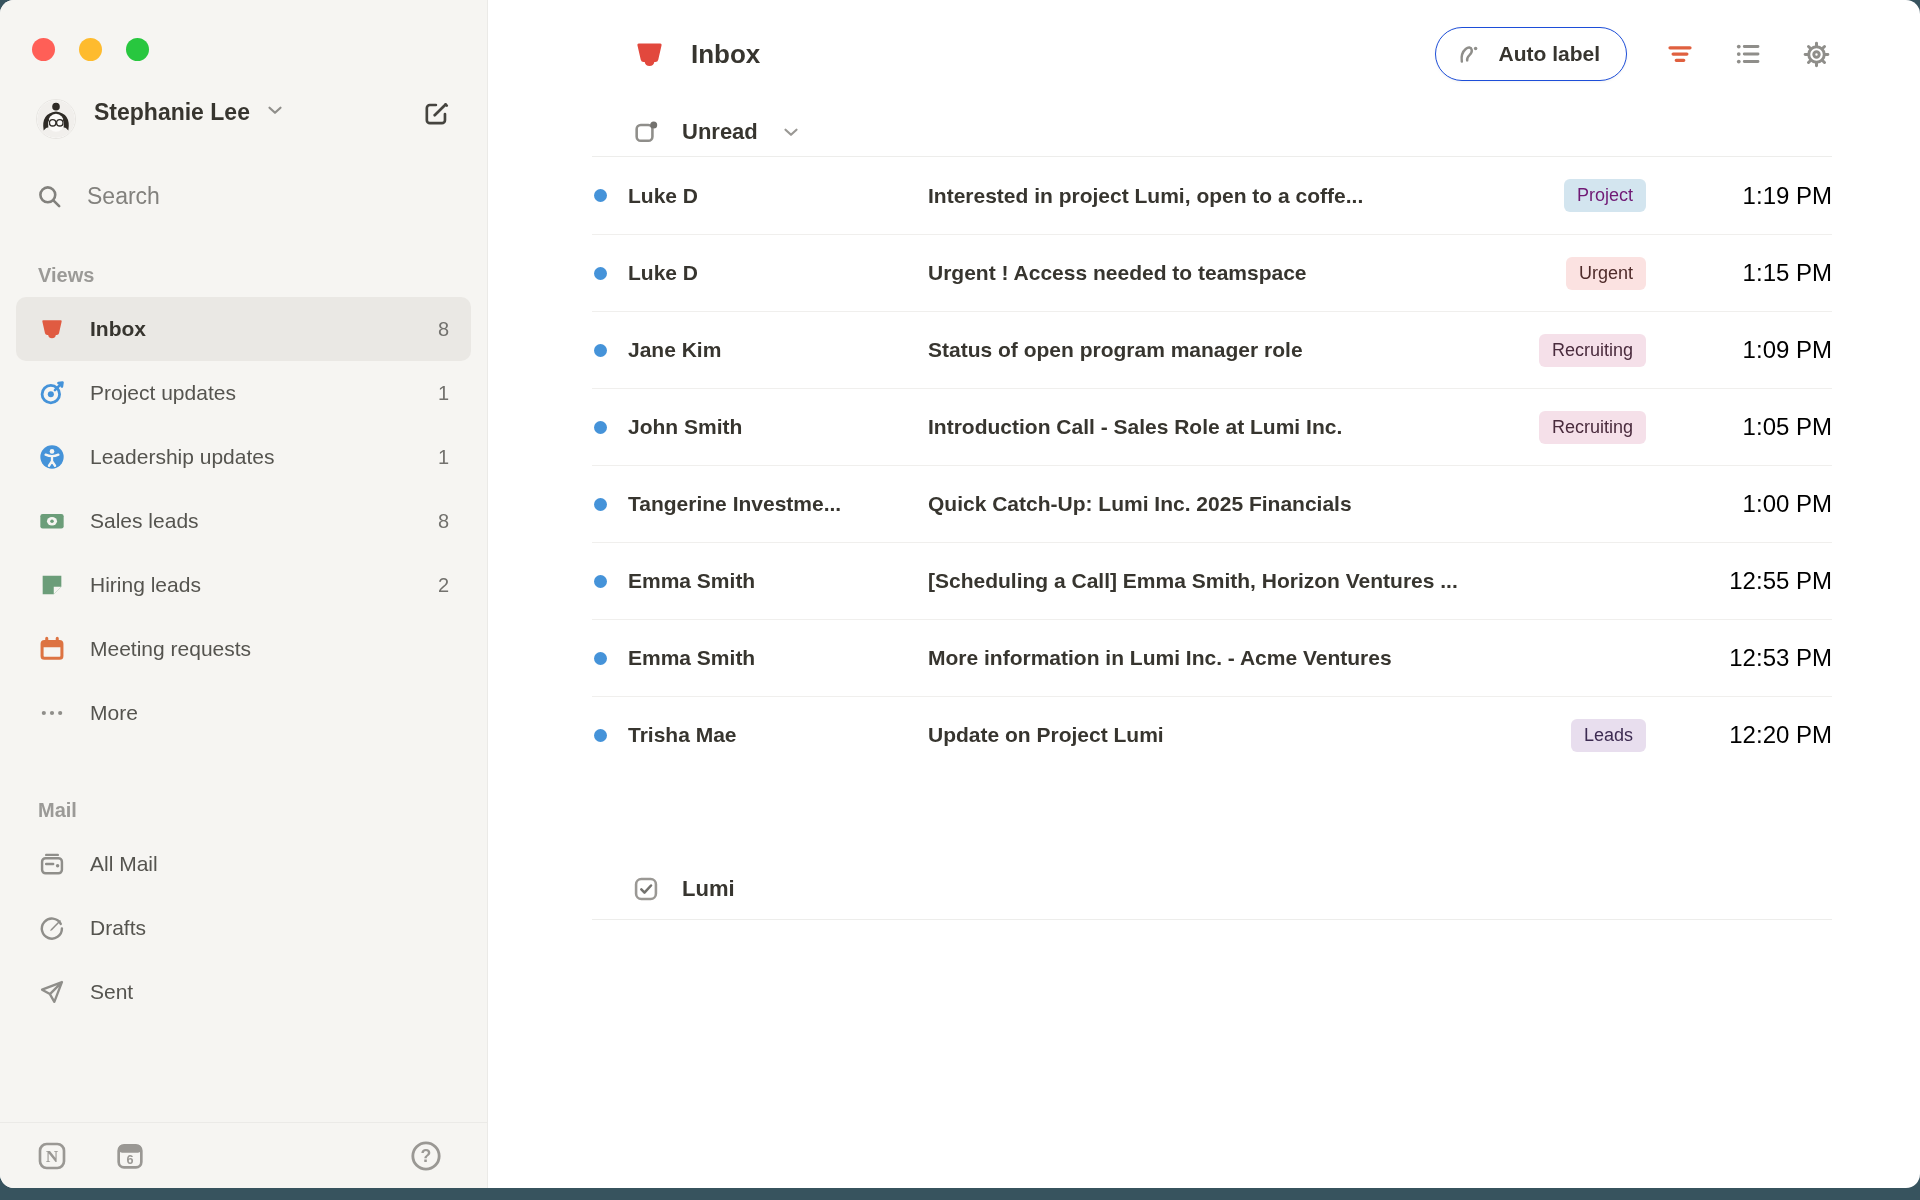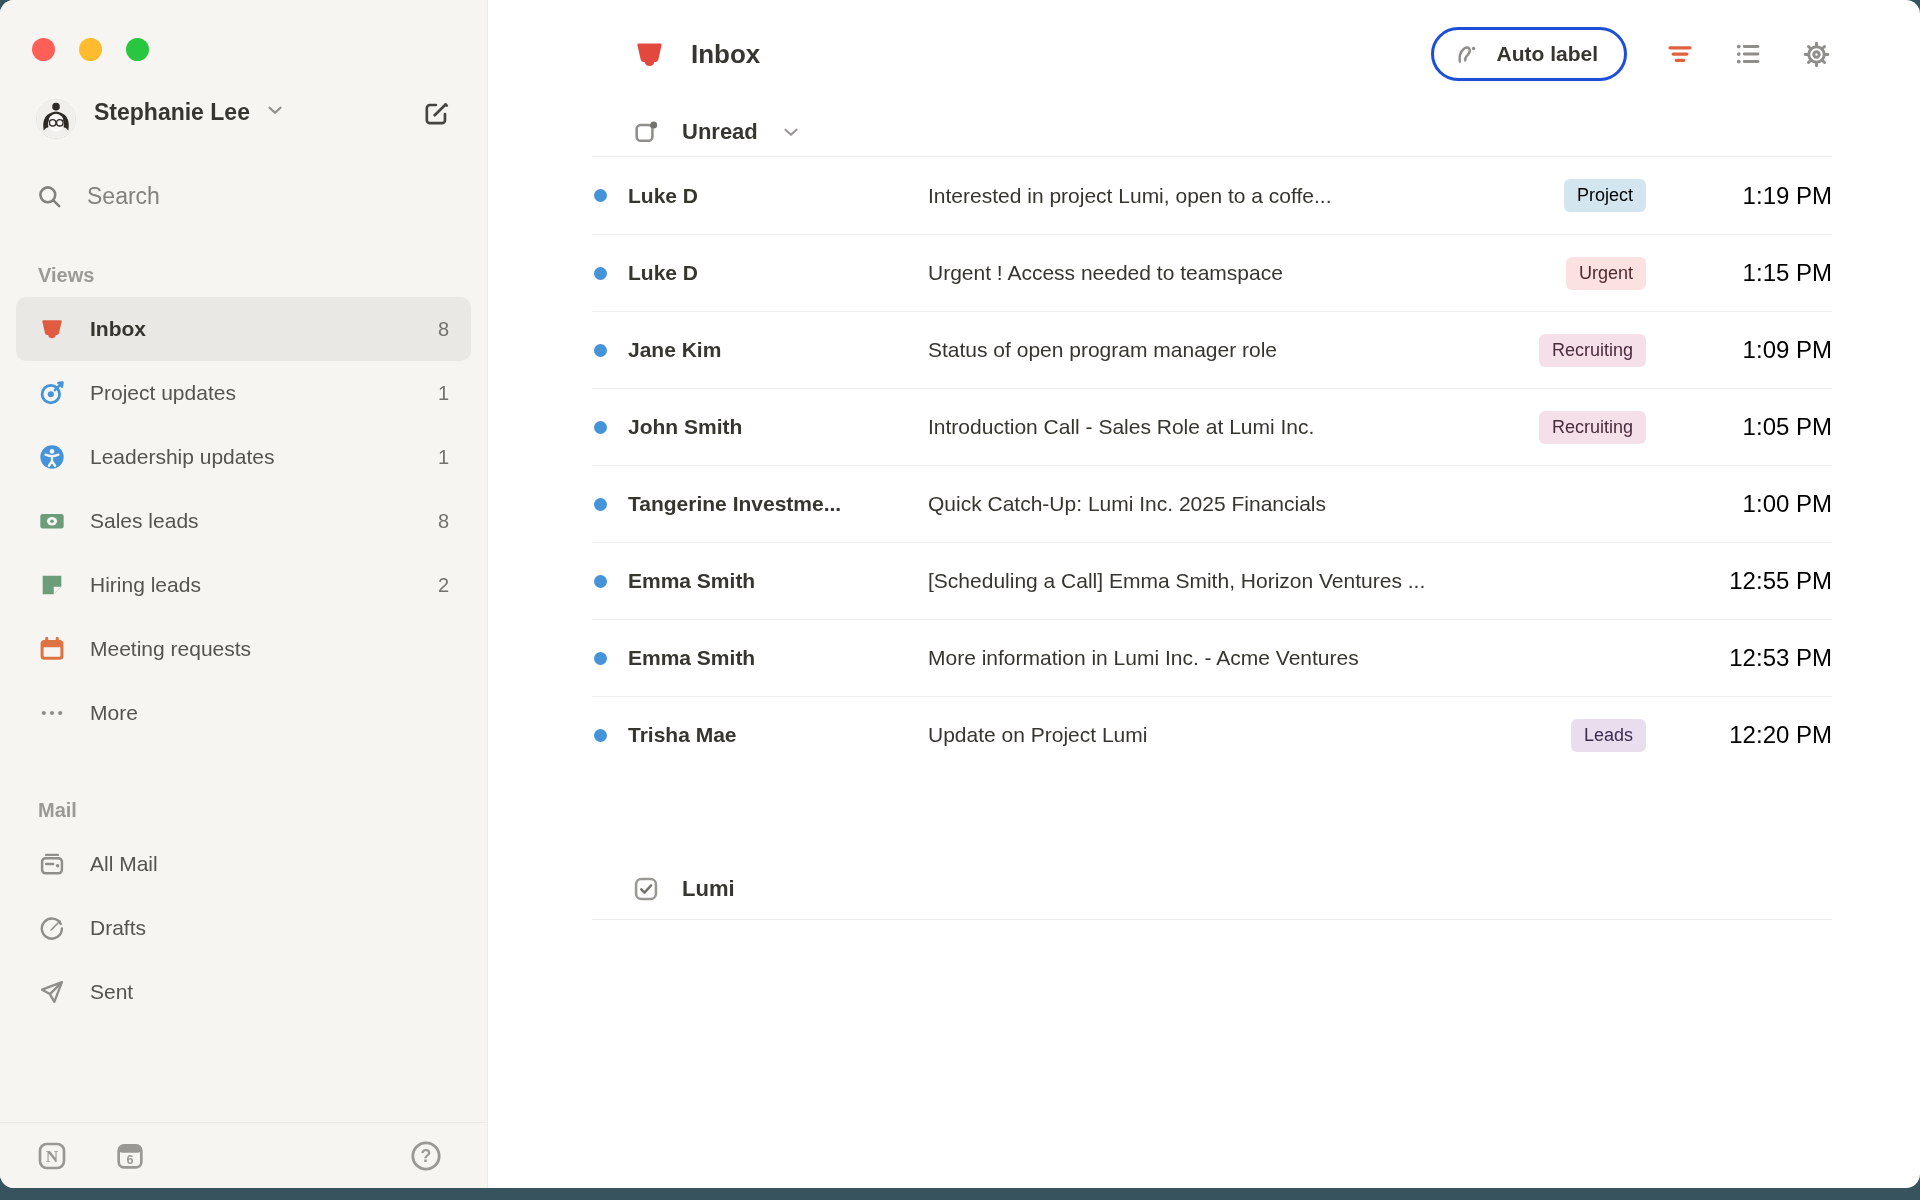--- a/index.html
+++ b/index.html
@@ -52,35 +52,35 @@
   }
   .footer-right { margin-left:auto; }
   
   .main { flex:1; display:flex; flex-direction:column; padding:0 88px 0 104px; }
   .main-header { display:flex; align-items:center; margin-top:26px; height:56px; }
   .main-title-group { display:flex; align-items:center; gap:24px; padding-left:40px; }
   .main-title { font-size:26px; font-weight:700; color:#37352f; }
   .header-actions { margin-left:auto; display:flex; align-items:center; gap:38px; }
   .pill {
     display:flex; align-items:center; gap:14px; height:54px;
-    padding:0 26px 0 20px; border:3px solid #1d4ed8; border-radius:28px;
+    padding:0 26px 0 20px; border:1px solid #1d4ed8; border-radius:28px;
     background:#fff; box-shadow:0 1px 3px rgba(0,0,0,.05); cursor:pointer;
   }
   .pill-label { font-size:21px; font-weight:600; color:#37352f; }
   .hdr-icon { color:#8f8e8a; cursor:pointer; }
   .group-row { display:flex; align-items:center; gap:22px; padding-left:40px; height:48px; }
   .group-label { font-size:22px; font-weight:700; color:#37352f; }
   .divider { height:1px; background:#ededeb; }
   .unread-block { margin-top:26px; }
   .e-row { display:flex; align-items:center; height:77px; cursor:pointer; }
   .e-row + .e-row { border-top:1px solid #f0efed; }
   .e-dot-col { width:36px; flex:none; display:flex; align-items:center; }
   .e-dot { width:13px; height:13px; border-radius:50%; margin-left:2px; }
   .e-sender { width:300px; flex:none; font-size:21px; font-weight:700; color:#37352f; white-space:nowrap; overflow:hidden; }
-  .e-subject { flex:1; font-size:21px; font-weight:400; color:#37352f; white-space:nowrap; overflow:hidden; padding-right:20px; }
+  .e-subject { flex:1; font-size:21px; font-weight:700; color:#37352f; white-space:nowrap; overflow:hidden; padding-right:20px; }
   .e-tag {
     flex:none; font-size:18px; font-weight:500; padding:6px 13px;
     border-radius:6px; margin-right:64px; white-space:nowrap;
   }
   .e-time { flex:none; width:122px; text-align:right; font-size:24px; color:#000000; }
   .read-block { margin-top:86px; }
   .read-row { height:60px; }
 </style>
 </head>
 <body>
@@ -327,21 +327,21 @@
         </span>
       </div>
       <div class="divider"></div>
       <div id="email-list">
           <div class="e-row">
             <span class="e-dot-col">
               <span class="e-dot" style="background: rgb(69, 147, 217);"></span>
             </span>
             <span class="e-sender">Luke D</span>
             <span class="e-subject">Interested in project Lumi, open to a coffe...</span>
-            <span class="e-tag" style="background: rgb(211, 229, 239); color: #000000; margin-left: 36px;">Project</span>
+            <span class="e-tag" style="background: rgb(211, 229, 239); color: #701a75; margin-left: 36px;">Project</span>
             <span class="e-time">1:19 PM</span>
           </div>
           <div class="e-row">
             <span class="e-dot-col">
               <span class="e-dot" style="background: rgb(69, 147, 217);"></span>
             </span>
             <span class="e-sender">Luke D</span>
             <span class="e-subject">Urgent ! Access needed to teamspace</span>
             <span class="e-tag" style="background: rgb(251, 226, 225); color: rgb(79, 43, 42);">Urgent</span>
             <span class="e-time">1:15 PM</span>

